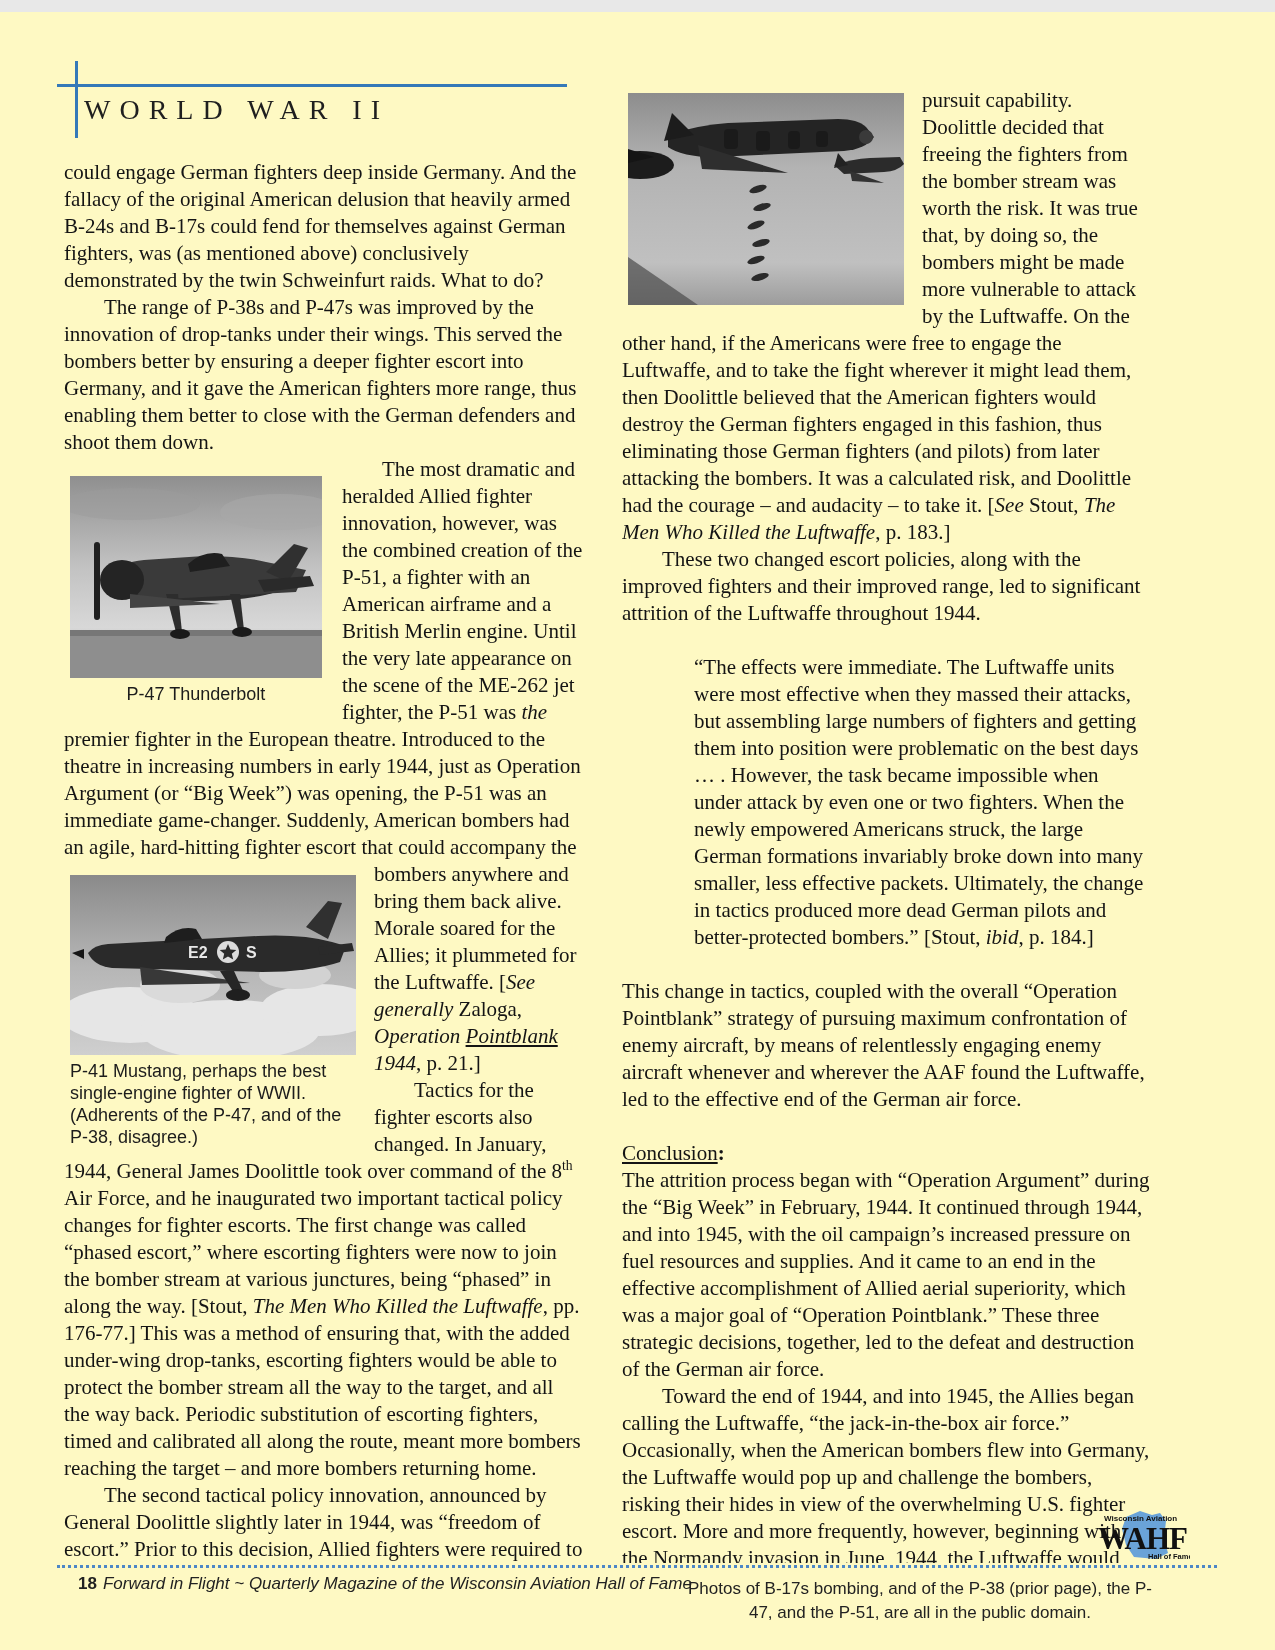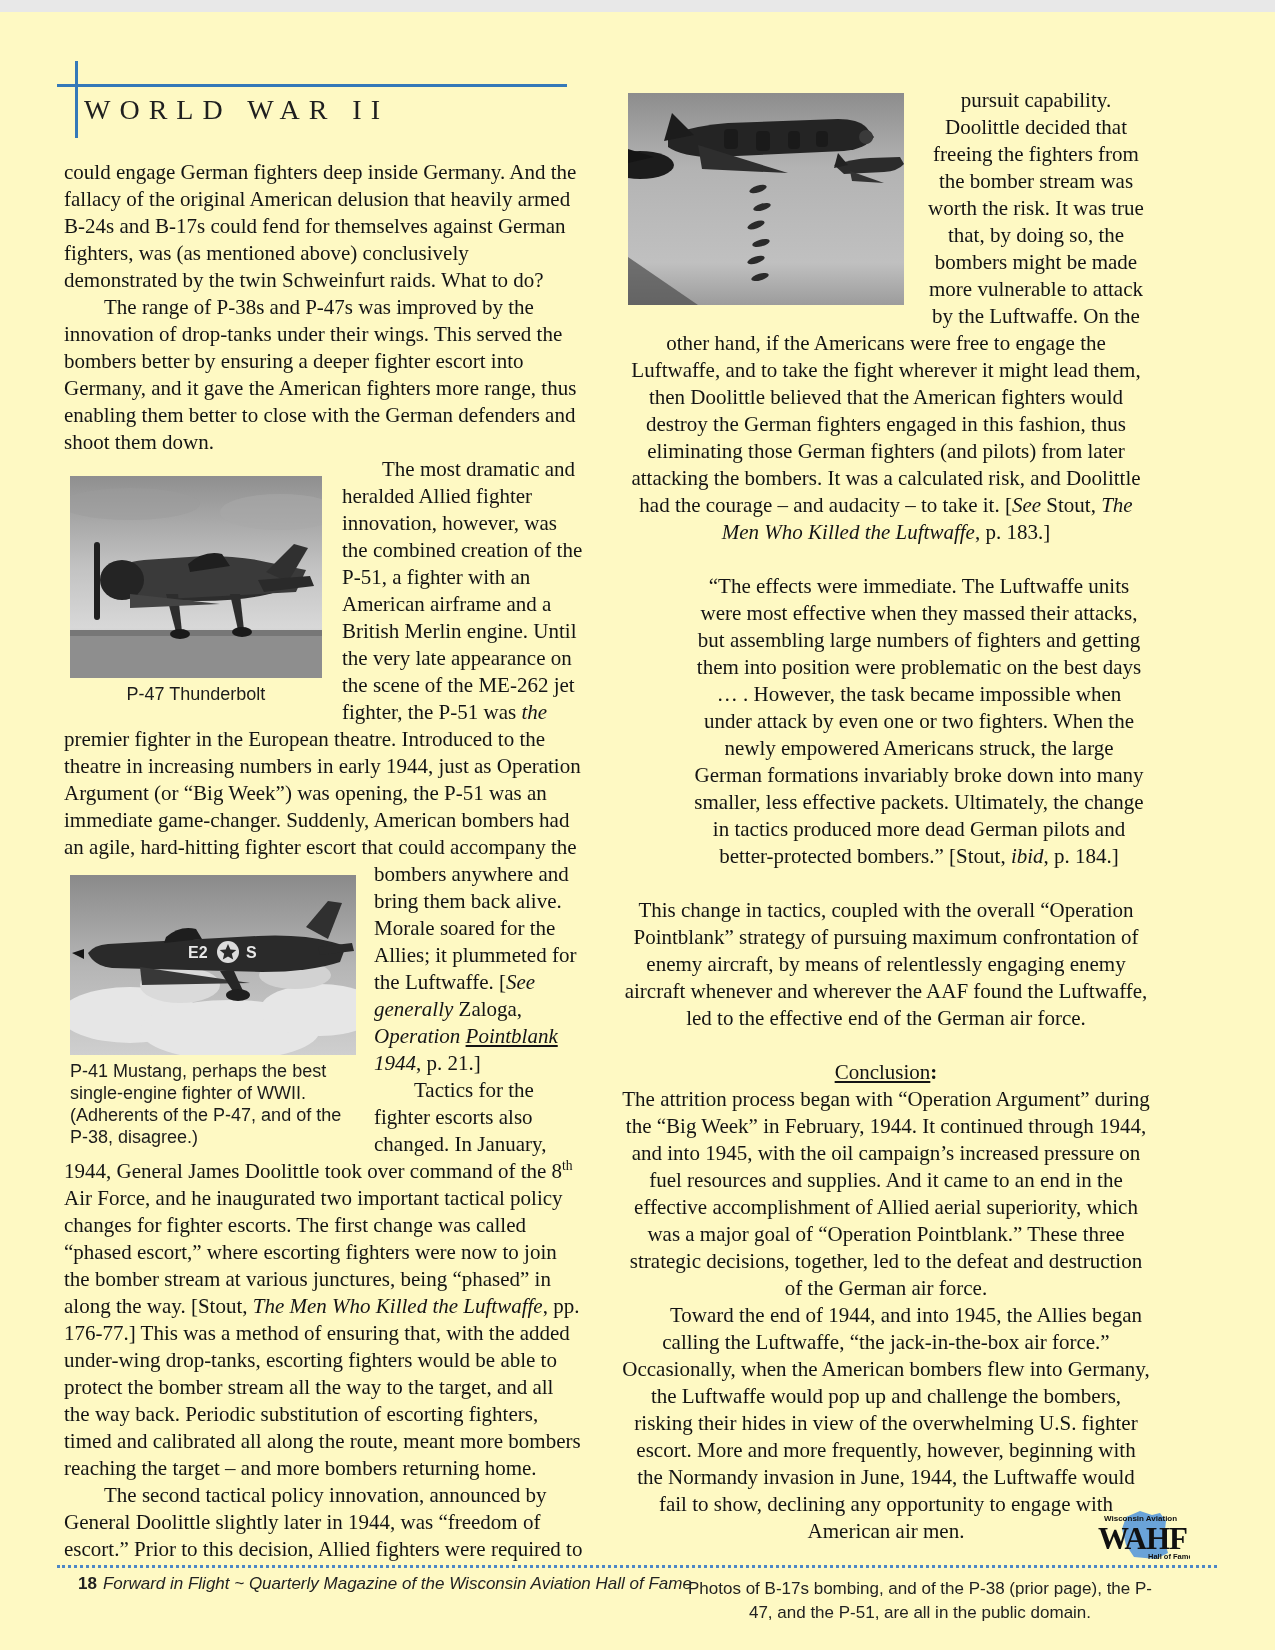--- a/index.html
+++ b/index.html
@@ -11,21 +11,21 @@
   
   .rule-h { position:absolute; left:57px; top:72px; width:510px; height:3px; background:#3579b8; }
   .rule-v { position:absolute; left:75px; top:49px; width:3px; height:77px; background:#3579b8; }
   .section-title {
     position:absolute; left:84px; top:82px;
     font-size:28px; letter-spacing:9px; color:#1f1f1f;
   }
   
   .col { position:absolute; font-size:21px; line-height:27px; text-align:left; }
   .col-left  { left:64px;  top:147px; width:520px; height:1402px; overflow:hidden; }
-  .col-right { left:622px; top:75px;  width:528px; height:1476px; overflow:hidden;text-align:center; }
+  .col-right { left:622px; top:75px;  width:528px; height:1476px; overflow:hidden; }
   p { margin:0; }
   .indent { text-indent:40px; }
   .quote { margin:27px 6px 27px 72px; }
   .conclusion { font-weight:bold; margin-top:27px; }
   sup { font-size:0.65em; line-height:0; }
 
   
   figure { margin:0; padding:6px; }
   .fig-p47 { float:left; width:252px; margin:14px 14px 4px 0; }
   .fig-p51 { float:left; width:286px; margin:8px 12px 4px 0; }
@@ -184,20 +184,21 @@
           <path d="M210 60 l10 12 -14 3 z" fill="#222"></path>
           <path d="M222 78 l34 12 -32 -2 z" fill="#333"></path>
         </g>
 
         <ellipse cx="12" cy="72" rx="34" ry="14" fill="#1c1c1c"></ellipse>
         <path d="M0 56 l26 8 -26 6 z" fill="#151515"></path>
       </svg>
     </figure>
 
     <p><span>pursuit capability. Doolittle decided that freeing the fighters from the bomber stream was worth the risk.  It was true that, by doing so, the bombers might be made more vulnerable to attack by the Luftwaffe.  On the other hand, if the Americans were free to engage the Luftwaffe, and to take the fight wherever it might lead them, then Doolittle believed that the American fighters would destroy the German fighters engaged in this fashion, thus eliminating those German fighters (and pilots) from later attacking the bombers. It was a calculated risk, and Doolittle had the courage – and audacity – to take it.  [</span><span style="font-style: italic;">See</span><span> Stout, </span><span style="font-style: italic;">The Men Who Killed the Luftwaffe</span><span>, p. 183.]</span></p>
+    <p class="indent"><span>These two changed escort policies, along with the improved fighters and their improved range, led to significant attrition of the Luftwaffe throughout 1944.</span></p>
     <p class="quote"><span>“The effects were immediate.  The Luftwaffe units were most effective when they massed their attacks, but assembling large numbers of fighters and getting them into position were problematic on the best days … .  However, the task became impossible when under attack by even one or two fighters.  When the newly empowered Americans struck, the large German formations invariably broke down into many smaller, less effective packets. Ultimately, the change in tactics produced more dead German pilots and better-protected bombers.”  [Stout, </span><span style="font-style: italic;">ibid</span><span>, p. 184.]</span></p>
     <p><span>This change in tactics, coupled with the overall “Operation Pointblank” strategy of pursuing maximum confrontation of enemy aircraft, by means of relentlessly engaging enemy aircraft whenever and wherever the AAF found the Luftwaffe, led to the effective end of the German air force.</span></p>
     <p class="conclusion"><span style="font-weight: normal; text-decoration: underline;">Conclusion</span><span style="font-weight: bold;">:</span></p>
     <p><span>The attrition process began with “Operation Argument” during the “Big Week” in February, 1944.  It continued through 1944, and into 1945, with the oil campaign’s increased pressure on fuel resources and supplies.  And it came to an end in the effective accomplishment of Allied aerial superiority, which was a major goal of “Operation Pointblank.”  These three strategic decisions, together, led to the defeat and destruction of the German air force.</span></p>
     <p class="indent"><span>Toward the end of 1944, and into 1945, the Allies began calling the Luftwaffe, “the jack-in-the-box air force.”  Occasionally, when the American bombers flew into Germany, the Luftwaffe would pop up and challenge the bombers, risking their hides in view of the overwhelming U.S. fighter escort.  More and more frequently, however, beginning with the Normandy invasion in June, 1944, the Luftwaffe would fail to show, declining any opportunity to engage with American air men.</span></p>
 
   </div>
 
   <svg class="wahf" viewBox="0 0 94 58" xmlns="http://www.w3.org/2000/svg">
     <path d="M30 8 l14 -6 12 4 8 -2 6 8 -2 18 4 14 -12 6 -22 -2 -8 -12 -4 -16 z" fill="#6aa3d8"></path>

